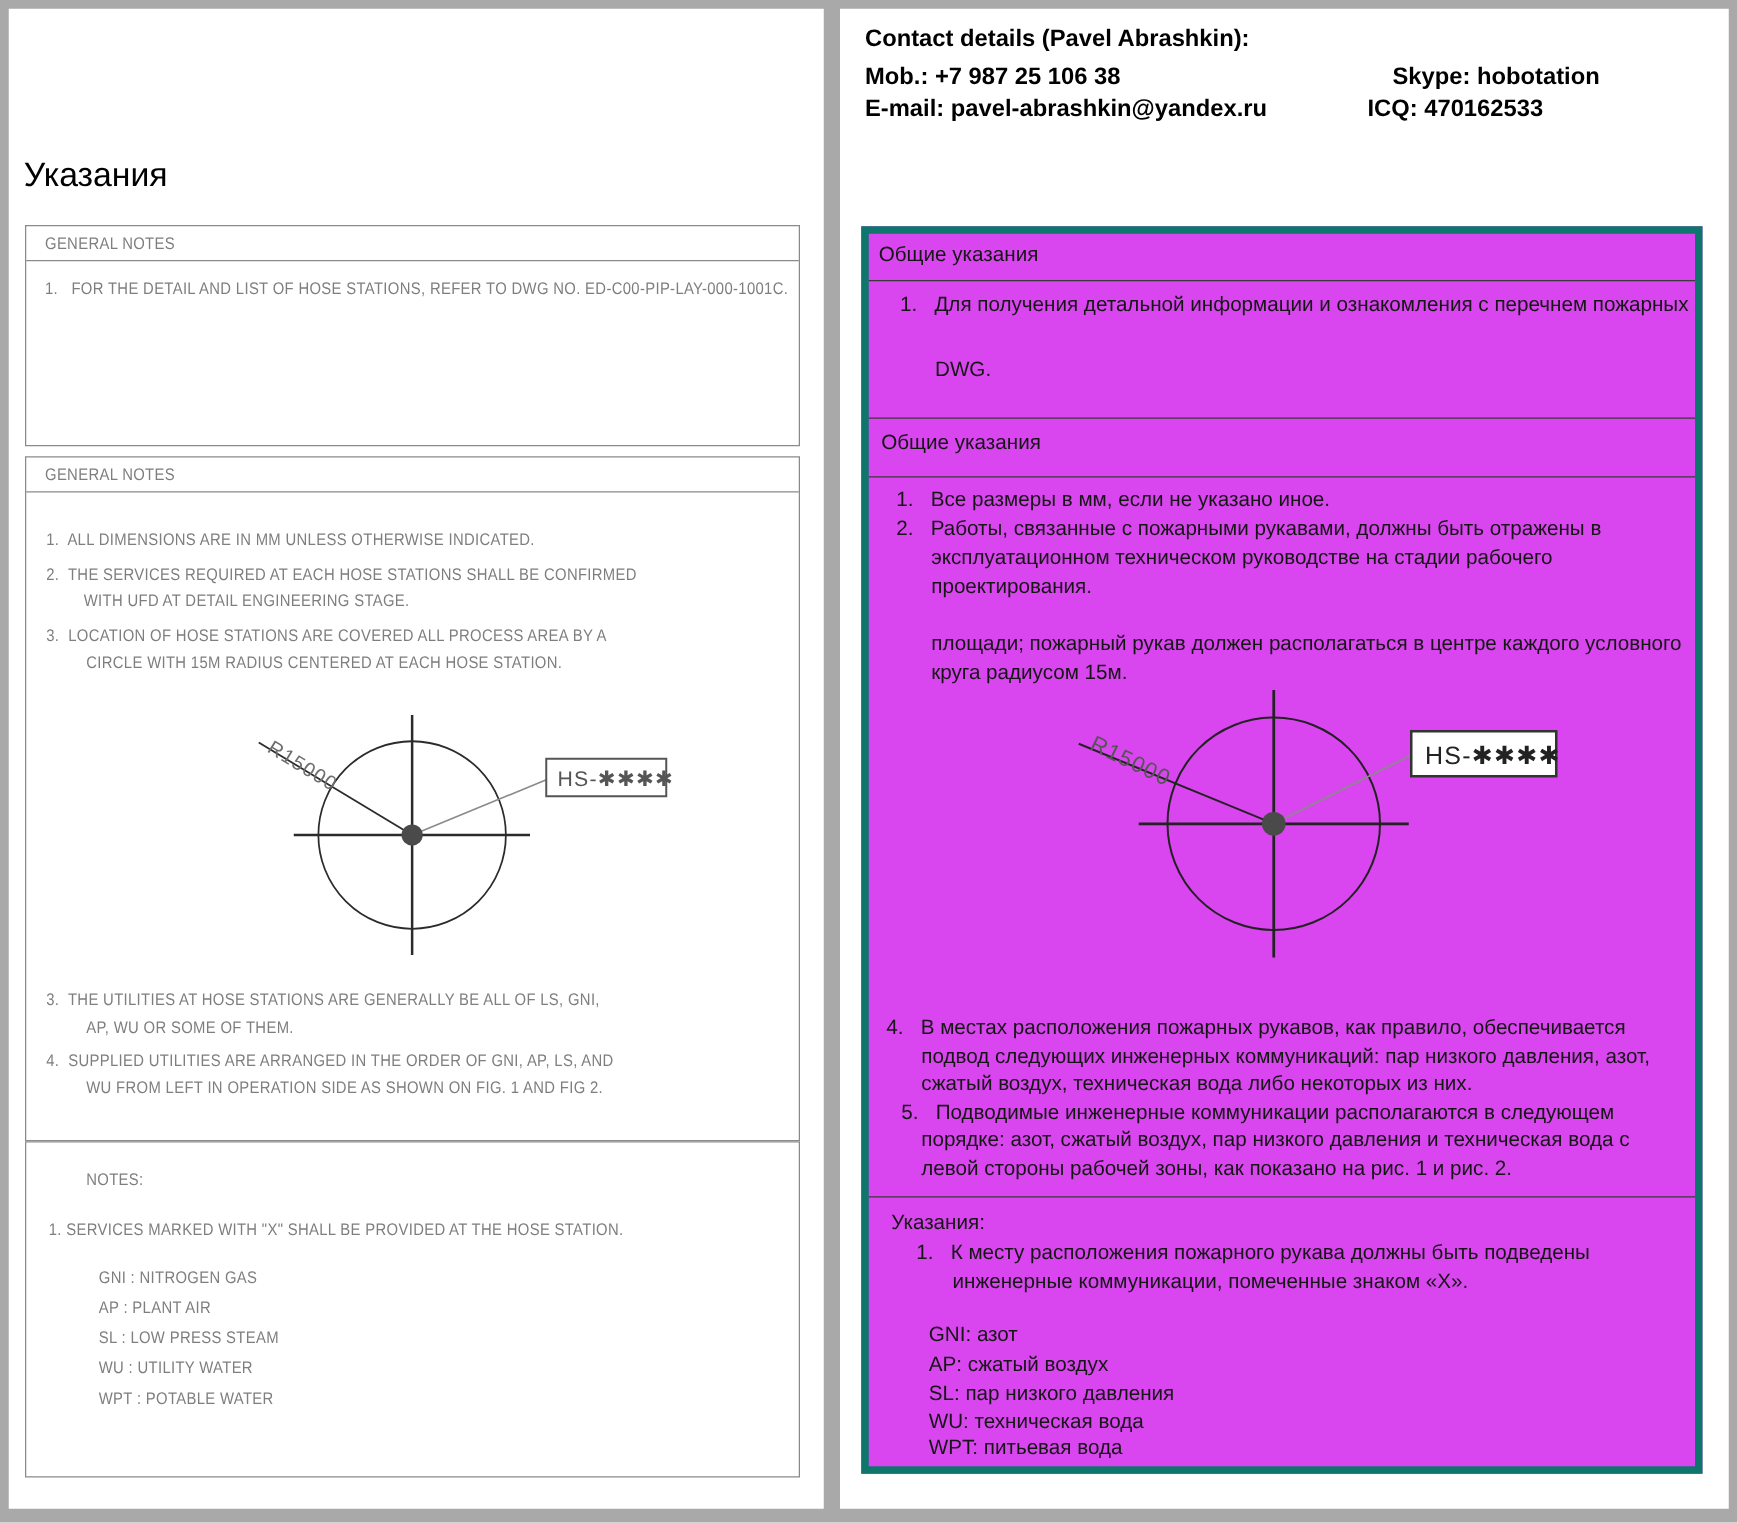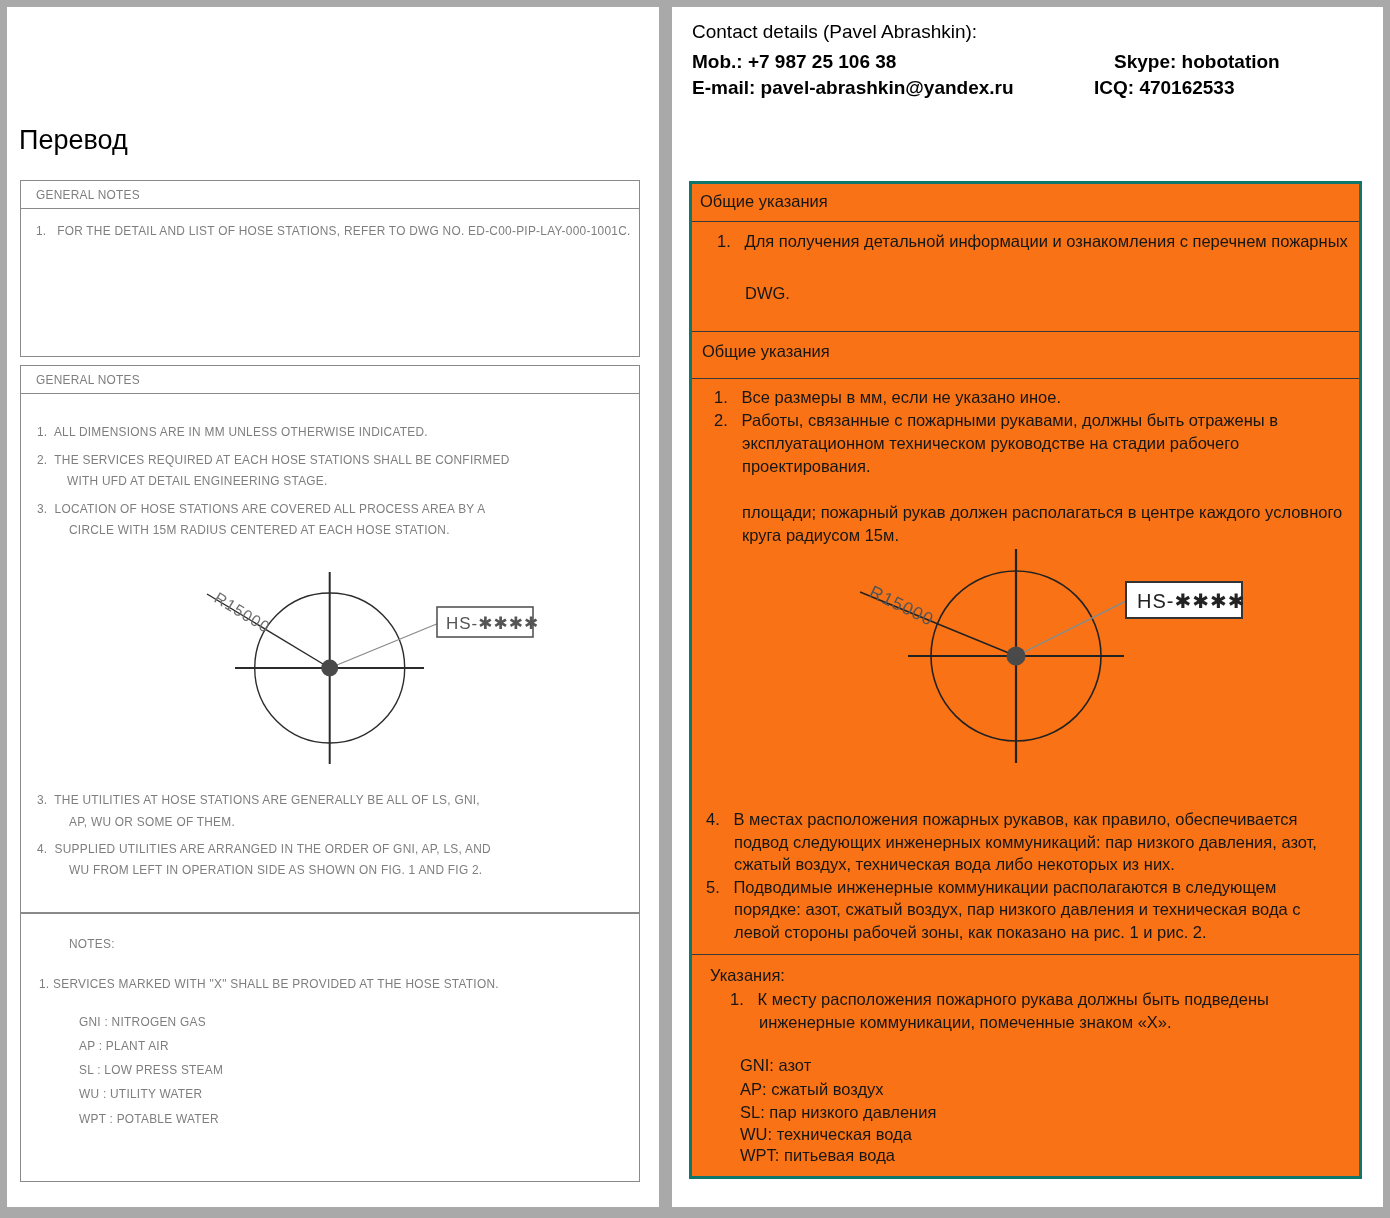--- a/index.html
+++ b/index.html
@@ -17,35 +17,35 @@
 
   
   .cad{color:#7e7e7e;font-size:13.5px;letter-spacing:.3px;
        transform:scaleX(.88);transform-origin:0 50%;}
   .lbox{position:absolute;border:1px solid #8a8a8a;background:#fff;box-sizing:border-box;}
   .lhead{position:absolute;left:0;right:0;top:0;height:27px;border-bottom:1px solid #8a8a8a;}
   .lhead .cl{left:15px;top:6px;}
 
   
   .ru{color:#161616;font-size:16.5px;}
-  .rbox{position:absolute;border:3px solid #0f766e;background:#f97316;box-sizing:border-box;}
+  .rbox{position:absolute;border:6px solid #0f766e;background:#d946ef;box-sizing:border-box;}
   .rsep{position:absolute;left:0;right:0;height:0;border-top:1px solid #3a3a3a;}
 
   .h-title{position:absolute;font-size:27px;color:#000;white-space:pre;}
   .contact{position:absolute;color:#000;font-size:19px;white-space:pre;font-weight:bold;}
-  .contact.b{font-weight:normal;}
+  .contact.b{font-weight:bold;}
 
   svg{position:absolute;overflow:visible;}
   svg text{font-family:"Liberation Sans",sans-serif;}
 </style>
 </head>
 <body>
 
 <div class="panel" id="left-panel">
-  <div class="h-title" style="left:12px;top:118px">Перевод</div>
+  <div class="h-title" style="left:12px;top:118px">Указания</div>
 
   <div class="lbox" style="left:13px;top:173px;width:620px;height:177px">
     <div class="lhead">
       <div class="cl cad">GENERAL NOTES</div>
     </div>
     <div class="cl cad" style="left:15px;top:42px">1.   FOR THE DETAIL AND LIST OF HOSE STATIONS, REFER TO DWG NO. ED-C00-PIP-LAY-000-1001C.</div>
   </div>
 
   <div class="lbox" style="left:13px;top:358px;width:620px;height:548px">
     <div class="lhead">
@@ -122,21 +122,21 @@
       <line x1="196" y1="108" x2="308" y2="52" stroke="#8a8a8a" stroke-width="1.4"></line>
       <circle cx="196" cy="108" r="9.5" fill="#4a4a4a"></circle>
       <text x="0" y="0" transform="translate(48,48) rotate(26)" font-size="18" fill="#555555" letter-spacing="1">R15000</text>
       <rect x="306" y="34" width="116" height="36" fill="#ffffff" stroke="#333333" stroke-width="2"></rect>
       <text x="317" y="60" font-size="20" fill="#222222" letter-spacing="1">HS-✱✱✱✱</text>
     </svg>
 
     <div class="cl ru" style="left:14px;top:626px">4.   В местах расположения пожарных рукавов, как правило, обеспечивается</div>
     <div class="cl ru" style="left:42px;top:671px">сжатый воздух, техническая вода либо некоторых из них.</div>
     <div class="cl ru" style="left:42px;top:649px">подвод следующих инженерных коммуникаций: пар низкого давления, азот,</div>
-    <div class="cl ru" style="left:14px;top:694px">5.   Подводимые инженерные коммуникации располагаются в следующем</div>
+    <div class="cl ru" style="left:26px;top:694px">5.   Подводимые инженерные коммуникации располагаются в следующем</div>
     <div class="cl ru" style="left:42px;top:716px">порядке: азот, сжатый воздух, пар низкого давления и техническая вода с</div>
     <div class="cl ru" style="left:42px;top:739px">левой стороны рабочей зоны, как показано на рис. 1 и рис. 2.</div>
 
     <div class="cl ru" style="left:18px;top:782px">Указания:</div>
     <div class="cl ru" style="left:38px;top:806px">1.   К месту расположения пожарного рукава должны быть подведены</div>
     <div class="cl ru" style="left:67px;top:829px">инженерные коммуникации, помеченные знаком «X».</div>
     <div class="cl ru" style="left:48px;top:872px">GNI: азот</div>
     <div class="cl ru" style="left:48px;top:896px">AP: сжатый воздух</div>
     <div class="cl ru" style="left:48px;top:919px">SL: пар низкого давления</div>
     <div class="cl ru" style="left:48px;top:941px">WU: техническая вода</div>

